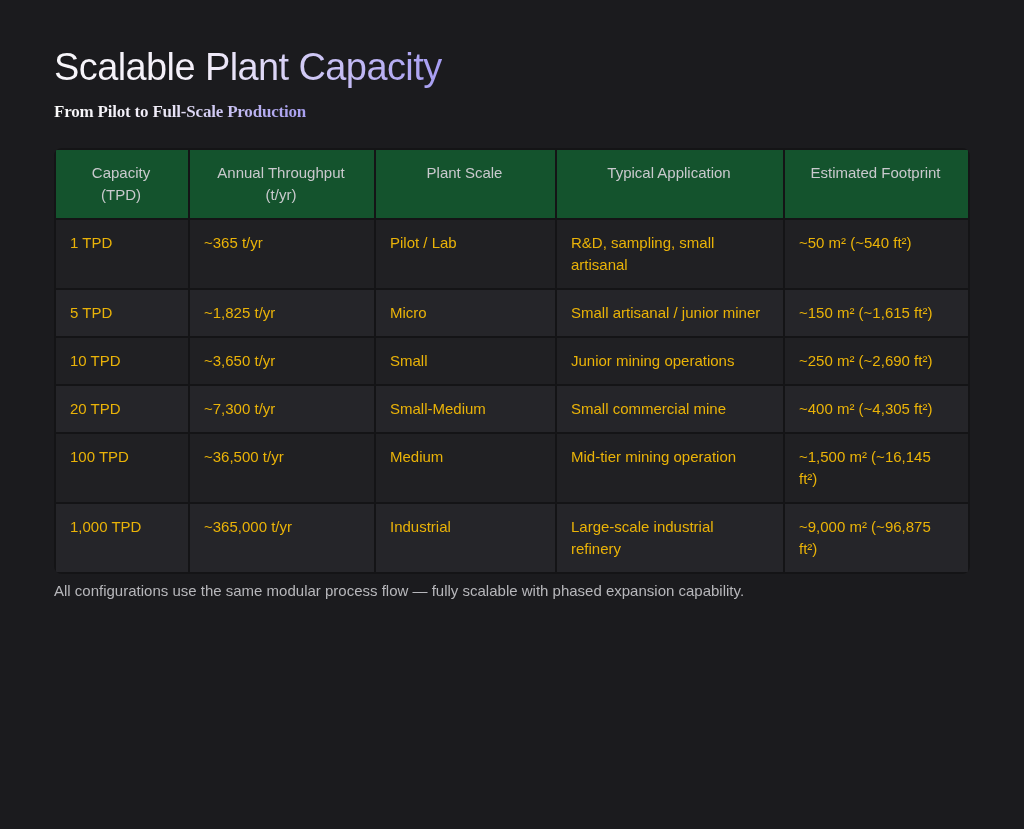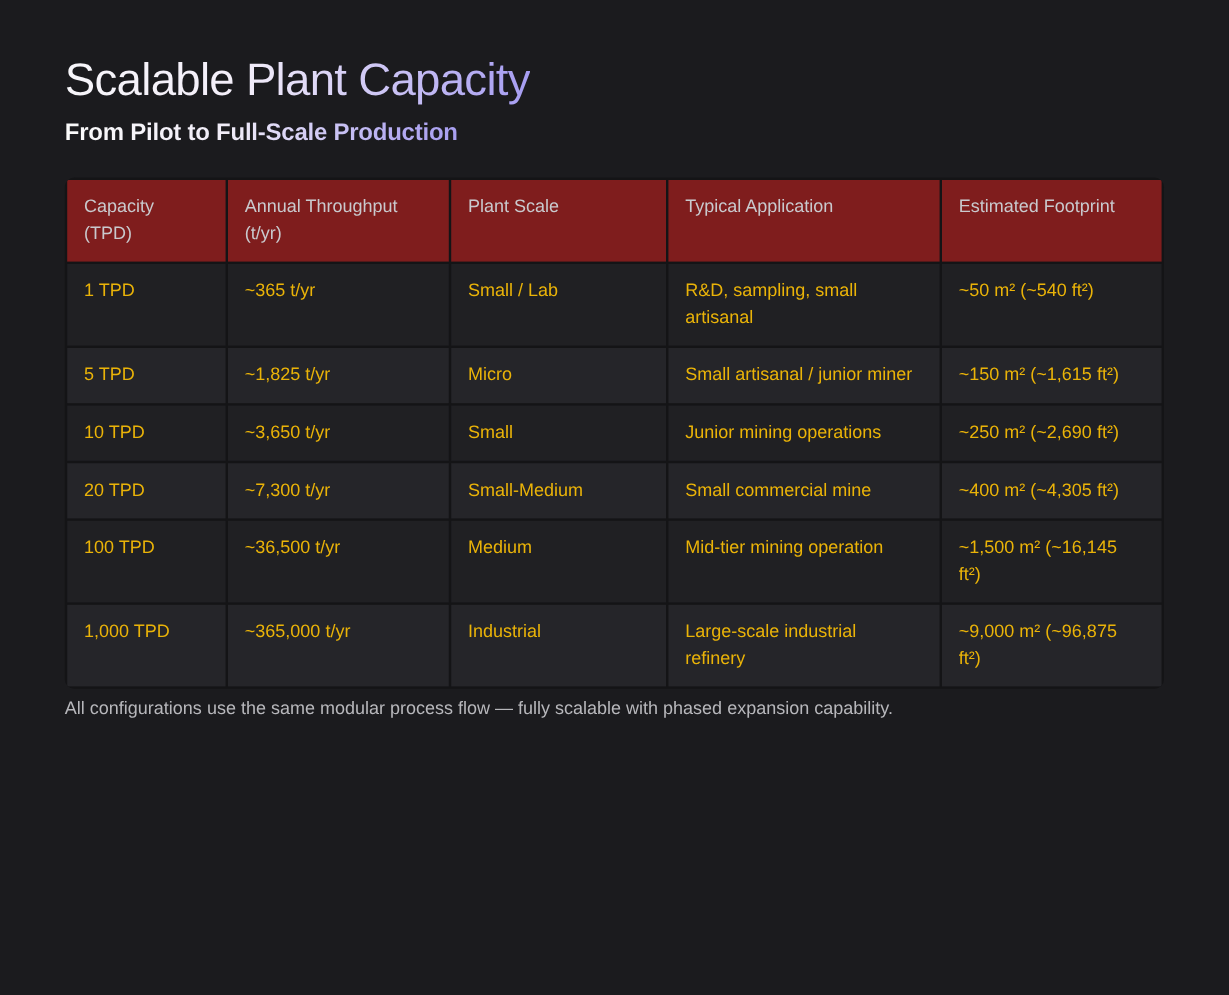--- a/index.html
+++ b/index.html
@@ -22,28 +22,29 @@
     letter-spacing: -0.6px;
     line-height: 46px;
     background: linear-gradient(90deg, #f7f6fa 0%, #f3eef9 38%, #c8c0f4 72%, #a69df2 100%);
     -webkit-background-clip: text;
     background-clip: text;
     color: transparent;
   }
   .page-subtitle {
     display: inline-block;
     margin-top: 10px;
-    font-size: 20px;
+    font-size: 17px;
     font-weight: 600;
     letter-spacing: -0.2px;
     line-height: 23px;
     background: linear-gradient(90deg, #fafafa 0%, #f0ecf8 42%, #b4abf1 85%, #a89ff0 100%);
     -webkit-background-clip: text;
     background-clip: text;
     color: transparent;
+    font-family: Liberation Serif, serif;
   }
   .table-wrap {
     margin-top: 25px;
     width: 916px;
     border-radius: 8px;
     overflow: hidden;
     background: #141416;
   }
   table.capacity-table {
     width: 100%;
@@ -54,22 +55,23 @@
   th, td {
     text-align: left;
     vertical-align: top;
     padding: 12px 16px 12px 14px;
     font-size: 15px;
     line-height: 22px;
     font-weight: 400;
     overflow-wrap: break-word;
   }
   th {
-    background: #7f1d1d;
+    background: #14532d;
     color: #c9c9cd;
+    text-align: center;
   }
   td { color: #eab308; }
   tbody tr:nth-child(odd)  td { background: #202023; }
   tbody tr:nth-child(even) td { background: #252529; }
   .footer-note {
     margin-top: 7px;
     font-size: 15px;
     line-height: 20px;
     color: #b7b7bb;
   }
@@ -99,21 +101,21 @@
           <th>Annual Throughput (t/yr)</th>
           <th>Plant Scale</th>
           <th>Typical Application</th>
           <th>Estimated Footprint</th>
         </tr>
       </thead>
       <tbody>
         <tr>
           <td>1 TPD</td>
           <td>~365 t/yr</td>
-          <td>Small / Lab</td>
+          <td>Pilot / Lab</td>
           <td>R&amp;D, sampling, small artisanal</td>
           <td>~50 m² (~540 ft²)</td>
         </tr>
         <tr>
           <td>5 TPD</td>
           <td>~1,825 t/yr</td>
           <td>Micro</td>
           <td>Small artisanal / junior miner</td>
           <td>~150 m² (~1,615 ft²)</td>
         </tr>

